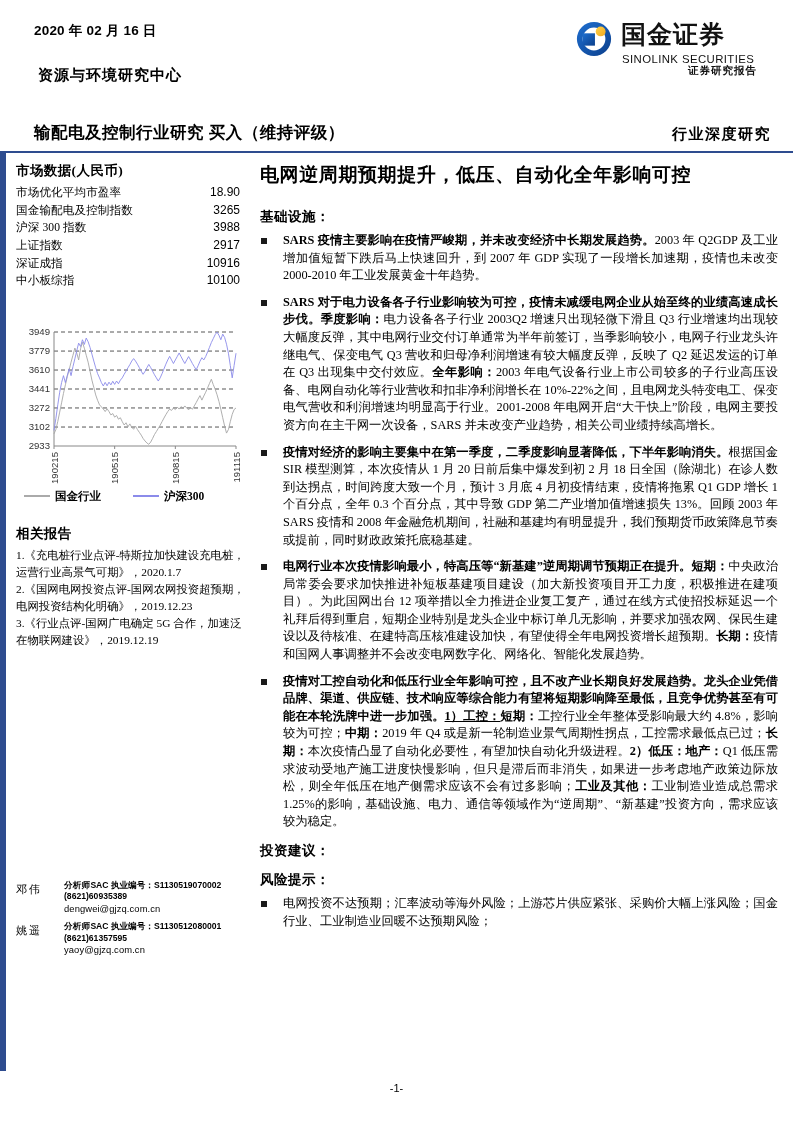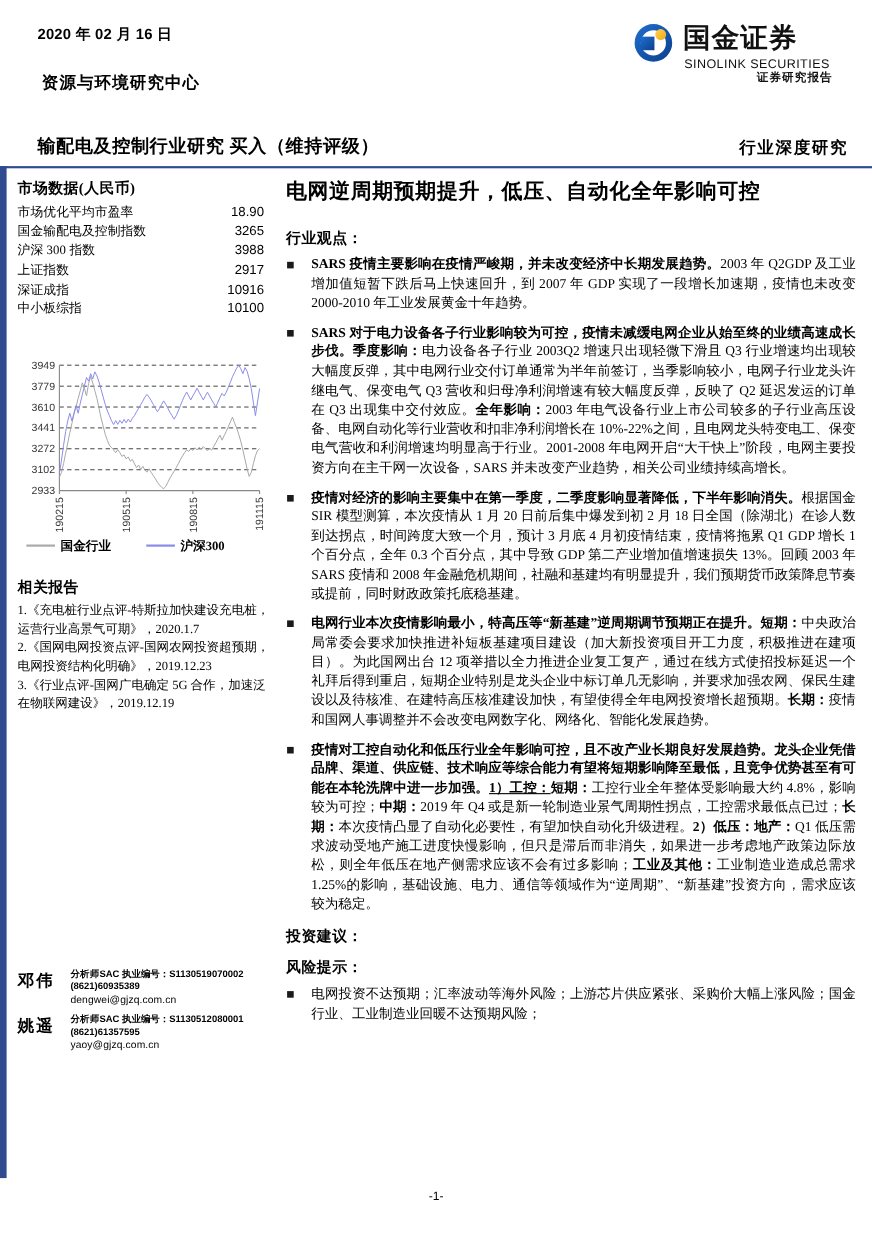--- a/index.html
+++ b/index.html
@@ -57,21 +57,21 @@
 
   
   .reports{position:absolute;left:16px;top:525px;width:236px;}
   .reports .sec-h{margin-bottom:4px;}
   .reports ol{list-style:none;margin:0;padding:0;}
   .reports li{font-size:11.4px;line-height:16.5px;margin-bottom:1px;letter-spacing:0px;}
 
   
   .analysts{position:absolute;left:16px;top:880px;width:240px;}
   .an-row{display:flex;margin-bottom:7px;}
-  .an-name{width:48px;font-size:15px;font-weight:bold;flex:none;padding-top:2px;letter-spacing:2px;}
+  .an-name{width:48px;font-size:11px;font-weight:normal;flex:none;padding-top:2px;letter-spacing:2px;}
   .an-info{font-size:8.6px;line-height:11.4px;font-family:"Liberation Sans","DejaVu Sans",sans-serif;}
   .an-info .l1{font-weight:bold;}
   .an-info .l1 .cn{font-family:"Liberation Serif",serif;letter-spacing:.2px;}
   .an-info .l2{font-weight:bold;}
   .an-info .l3{font-size:9.4px;letter-spacing:.1px;}
 
   
   .main{position:absolute;left:260px;top:162px;width:518px;}
   .main-title{font-size:19px;font-weight:bold;letter-spacing:.6px;line-height:26px;margin:0 0 20px 0;}
   .h2{font-size:13.5px;font-weight:bold;margin:11px 0 6px 0;letter-spacing:.5px;}
@@ -228,21 +228,21 @@
         <div class="l2">(8621)61357595</div>
         <div class="l3">yaoy@gjzq.com.cn</div>
       </div>
     </div>
   </div>
 
   <div class="main">
     <h1 class="main-title">电网逆周期预期提升，低压、自动化全年影响可控</h1>
 
     <div>
-      <div class="h2">行业观点：</div>
+      <div class="h2">基础设施：</div>
       <div class="bullet">
         <p><b>SARS 疫情主要影响在疫情严峻期，并未改变经济中长期发展趋势。</b>2003 年 Q2GDP 及工业增加值短暂下跌后马上快速回升，到 2007 年 GDP 实现了一段增长加速期，疫情也未改变 2000-2010 年工业发展黄金十年趋势。</p>
       </div>
       <div class="bullet">
         <p><b>SARS 对于电力设备各子行业影响较为可控，疫情未减缓电网企业从始至终的业绩高速成长步伐。季度影响：</b>电力设备各子行业 2003Q2 增速只出现轻微下滑且 Q3 行业增速均出现较大幅度反弹，其中电网行业交付订单通常为半年前签订，当季影响较小，电网子行业龙头许继电气、保变电气 Q3 营收和归母净利润增速有较大幅度反弹，反映了 Q2 延迟发运的订单在 Q3 出现集中交付效应。<b>全年影响：</b>2003 年电气设备行业上市公司较多的子行业高压设备、电网自动化等行业营收和扣非净利润增长在 10%-22%之间，且电网龙头特变电工、保变电气营收和利润增速均明显高于行业。2001-2008 年电网开启“大干快上”阶段，电网主要投资方向在主干网一次设备，SARS 并未改变产业趋势，相关公司业绩持续高增长。</p>
       </div>
       <div class="bullet">
         <p><b>疫情对经济的影响主要集中在第一季度，二季度影响显著降低，下半年影响消失。</b>根据国金 SIR 模型测算，本次疫情从 1 月 20 日前后集中爆发到初 2 月 18 日全国（除湖北）在诊人数到达拐点，时间跨度大致一个月，预计 3 月底 4 月初疫情结束，疫情将拖累 Q1 GDP 增长 1 个百分点，全年 0.3 个百分点，其中导致 GDP 第二产业增加值增速损失 13%。回顾 2003 年 SARS 疫情和 2008 年金融危机期间，社融和基建均有明显提升，我们预期货币政策降息节奏或提前，同时财政政策托底稳基建。</p>
       </div>
       <div class="bullet">

